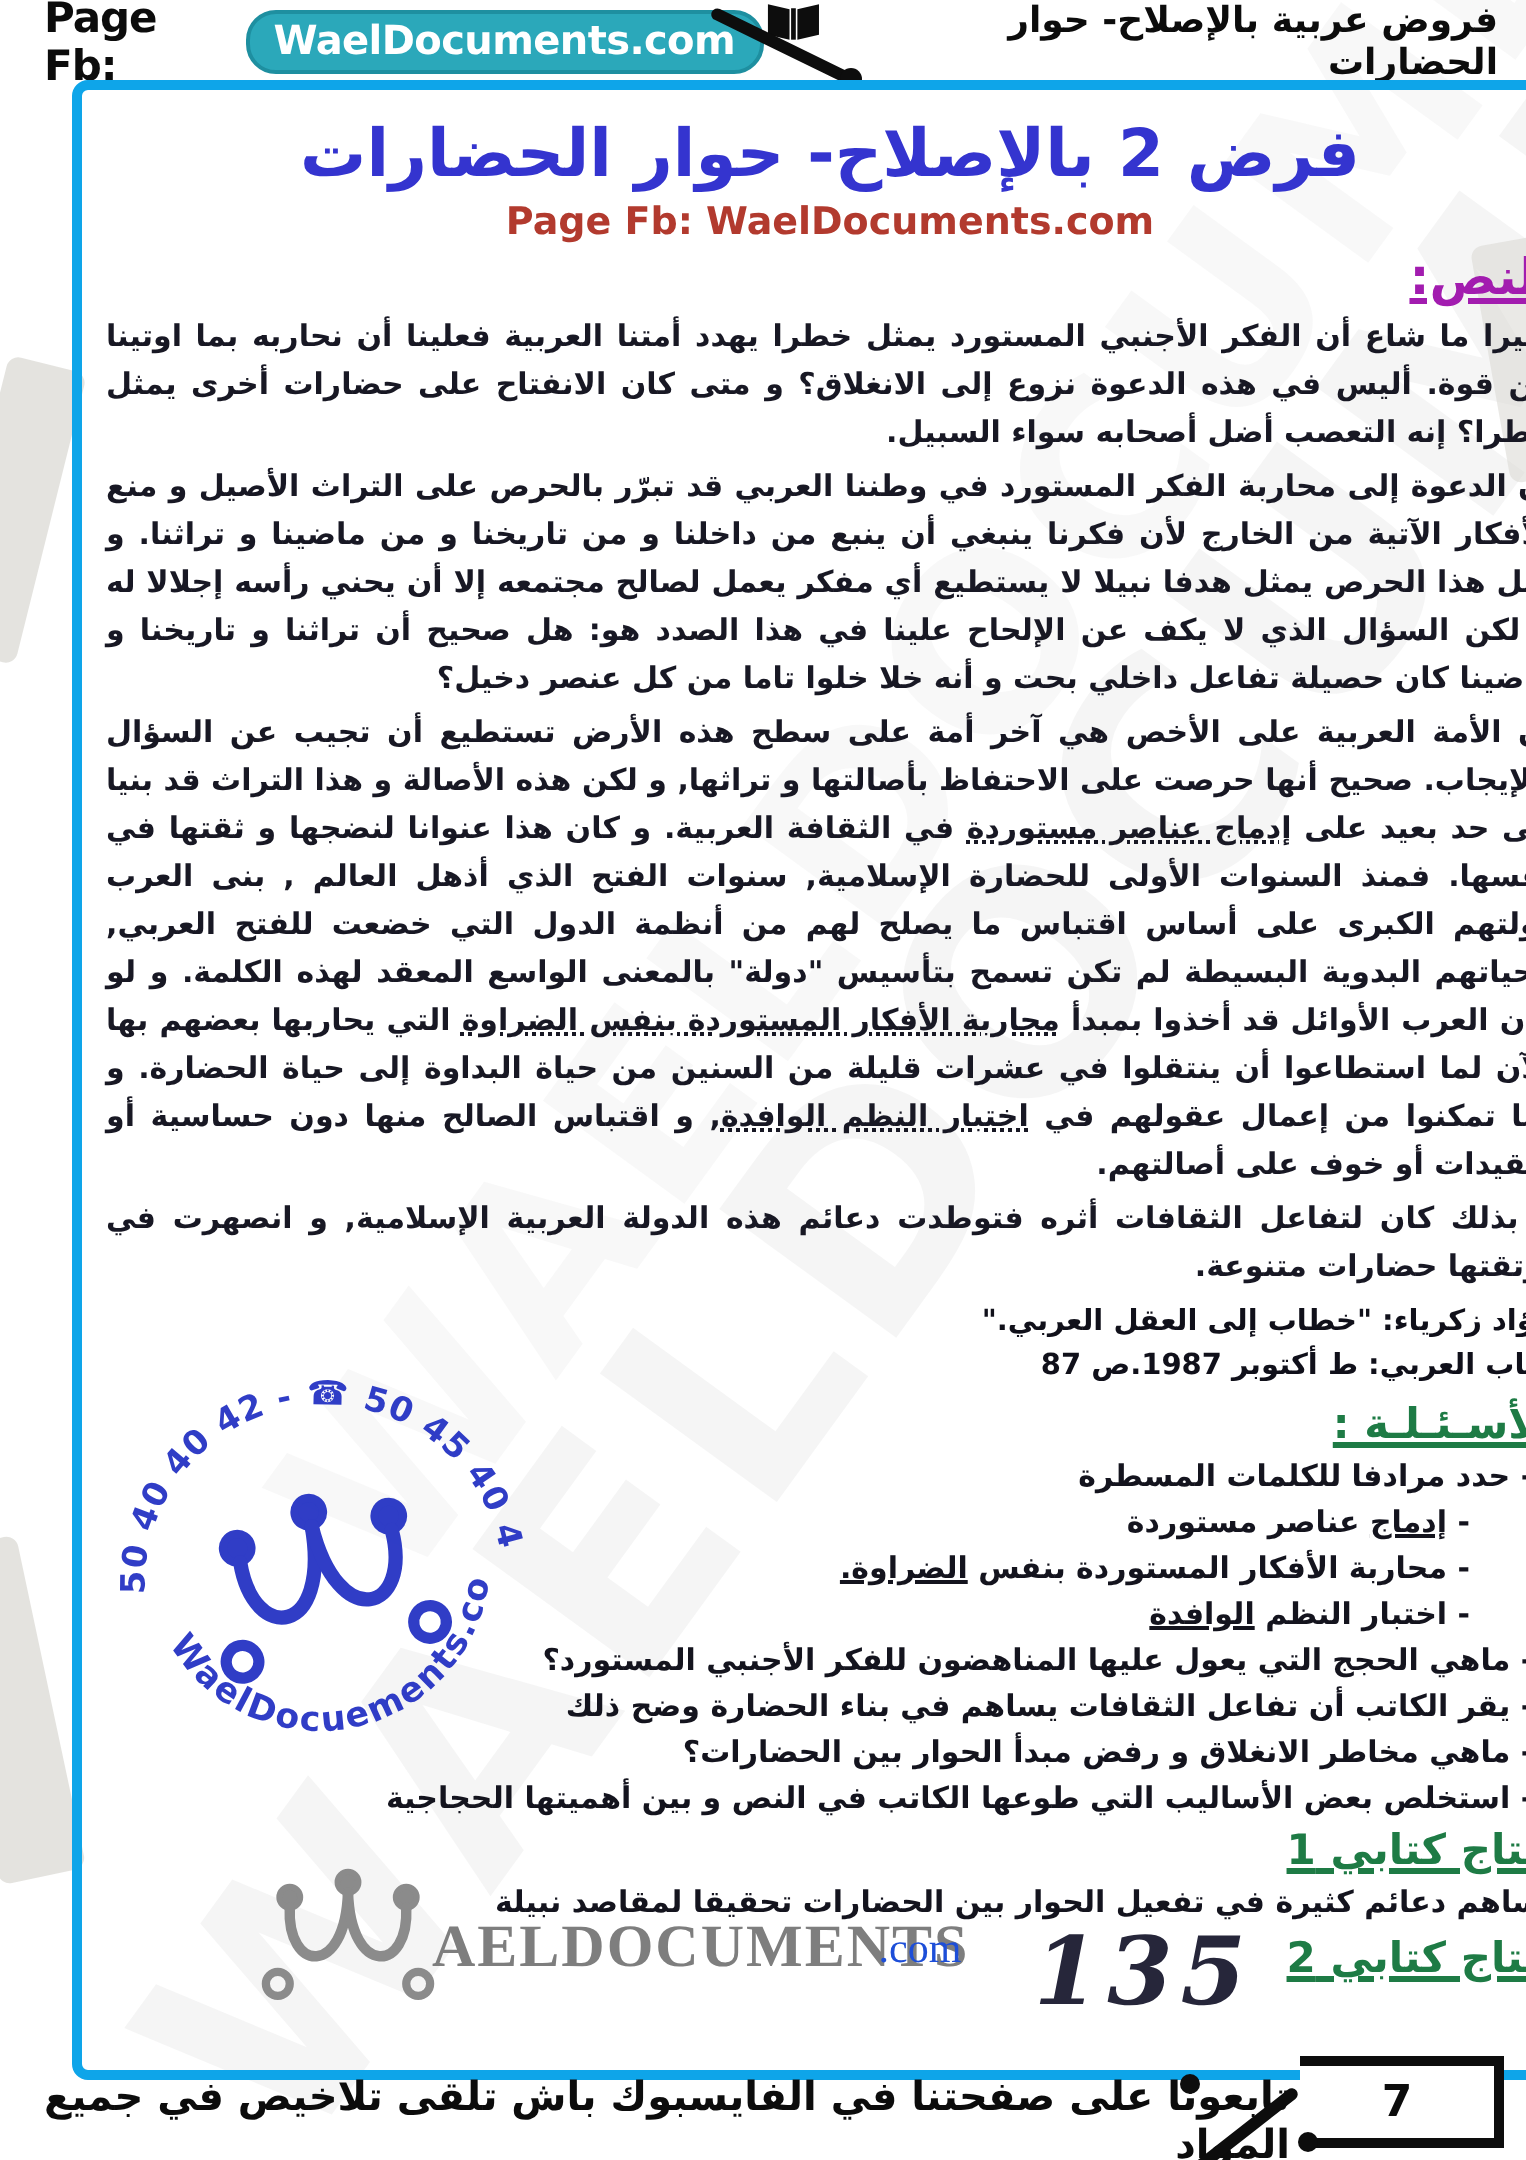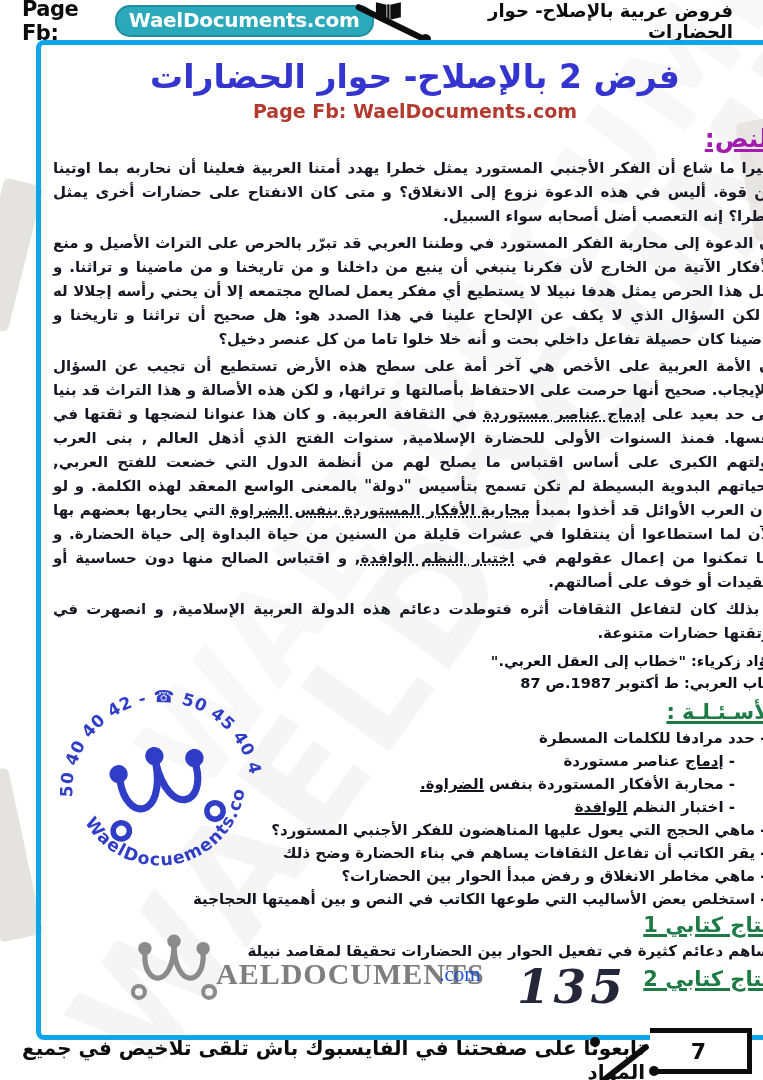--- a/index.html
+++ b/index.html
@@ -2,21 +2,21 @@
 <html lang="ar"><head>
 <meta charset="utf-8">
 <style>
   * { margin:0; padding:0; box-sizing:border-box; }
   html,body { width:763px; height:1080px; overflow:hidden; background:#f3f2ef; }
   .page {
     position:relative; width:763px; height:1080px; background:#ffffff;
     font-family:"DejaVu Sans", sans-serif; color:#14141e; overflow:hidden;
   }
   
-  .topbar { position:absolute; top:0; left:0; right:16px; height:38px;
+  .topbar { position:absolute; top:0; left:0; right:0; height:38px;
     display:flex; justify-content:space-between; align-items:center; padding:4px 14px 0 22px; }
   .topbar-left { display:flex; align-items:center; gap:8px; direction:ltr; }
   .pagefb-label { font-weight:bold; font-size:21px; color:#0c0c0c; letter-spacing:-0.5px; }
   .badge { background:#2ba8ba; color:#fff; font-weight:bold; font-size:20px;
     padding:1px 12px 3px; border-radius:15px; border:2px solid #1e8fa0; letter-spacing:-0.3px; }
   .topbar-right { display:flex; align-items:flex-start; gap:8px; direction:rtl; }
   .topbar-right .rtitle { font-weight:bold; font-size:18px; color:#0c0c0c; }
   .connector { position:absolute; left:352px; top:20px; width:78px; height:6px;
     background:#0d0d0d; border-radius:3px; transform:rotate(26deg); }
   .connector-dot { position:absolute; left:420px; top:34px; width:11px; height:11px;

